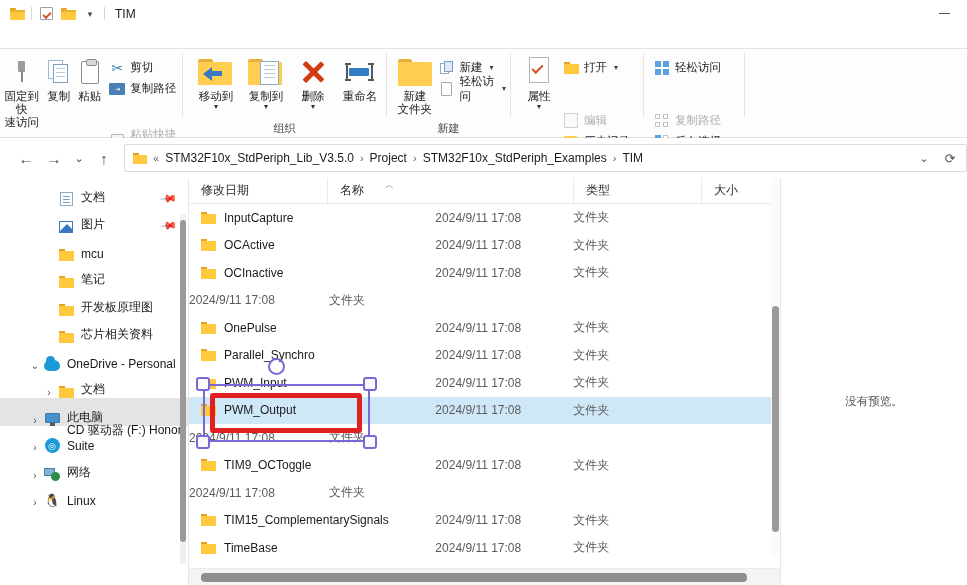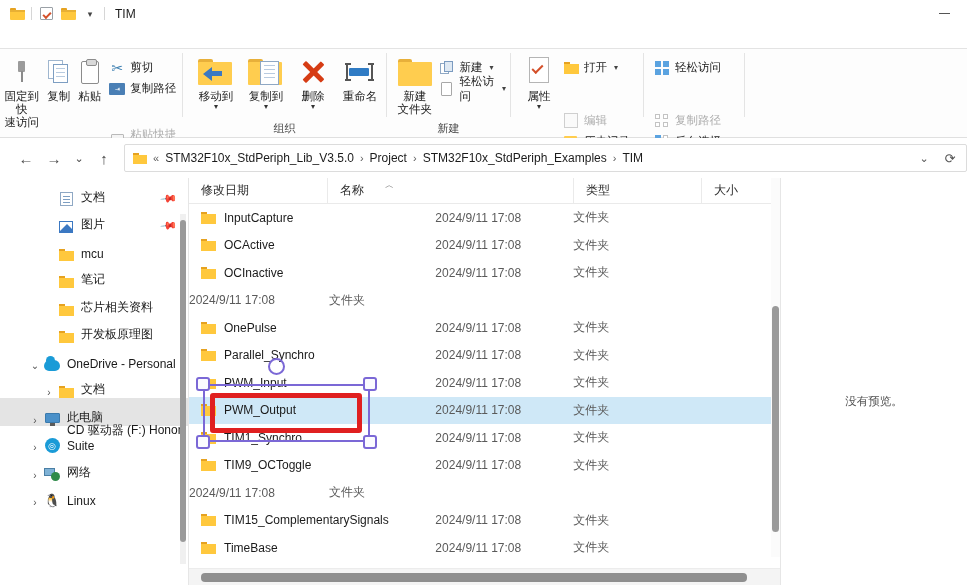--- a/index.html
+++ b/index.html
@@ -567,31 +567,31 @@
             <span>笔记</span>
           </div>
           <div class="sbitem">
             <span class="sb-chev" style="margin-left:14px"></span>
             <span class="sb-ico">
               <span class="ic-fold">
                 <span class="t"></span>
                 <span class="b"></span>
               </span>
             </span>
+            <span>开发板原理图</span>
+          </div>
+          <div class="sbitem">
+            <span class="sb-chev" style="margin-left:14px"></span>
+            <span class="sb-ico">
+              <span class="ic-fold">
+                <span class="t"></span>
+                <span class="b"></span>
+              </span>
+            </span>
             <span>芯片相关资料</span>
-          </div>
-          <div class="sbitem">
-            <span class="sb-chev" style="margin-left:14px"></span>
-            <span class="sb-ico">
-              <span class="ic-fold">
-                <span class="t"></span>
-                <span class="b"></span>
-              </span>
-            </span>
-            <span>开发板原理图</span>
           </div>
           <div class="sbitem">
             <span class="sb-chev" style="margin-left:0px">⌄</span>
             <span class="sb-ico">
               <span class="ic-cloud"></span>
             </span>
             <span>OneDrive - Personal</span>
           </div>
           <div class="sbitem">
             <span class="sb-chev" style="margin-left:14px">›</span>
@@ -734,27 +734,20 @@
                 <span class="t"></span>
                 <span class="b"></span>
               </span>
               <span>PWM_Output</span>
             </span>
             <span class="dt">2024/9/11 17:08</span>
             <span class="ty">文件夹</span>
             <span class="sz"></span>
           </div>
           <div class="row">
-            <span class="nm">
-              <span class="fi">
-                <span class="t"></span>
-                <span class="b"></span>
-              </span>
-              <span>TIM1_Synchro</span>
-            </span>
             <span class="dt">2024/9/11 17:08</span>
             <span class="ty">文件夹</span>
             <span class="sz"></span>
           </div>
           <div class="row">
             <span class="nm">
               <span class="fi">
                 <span class="t"></span>
                 <span class="b"></span>
               </span>

